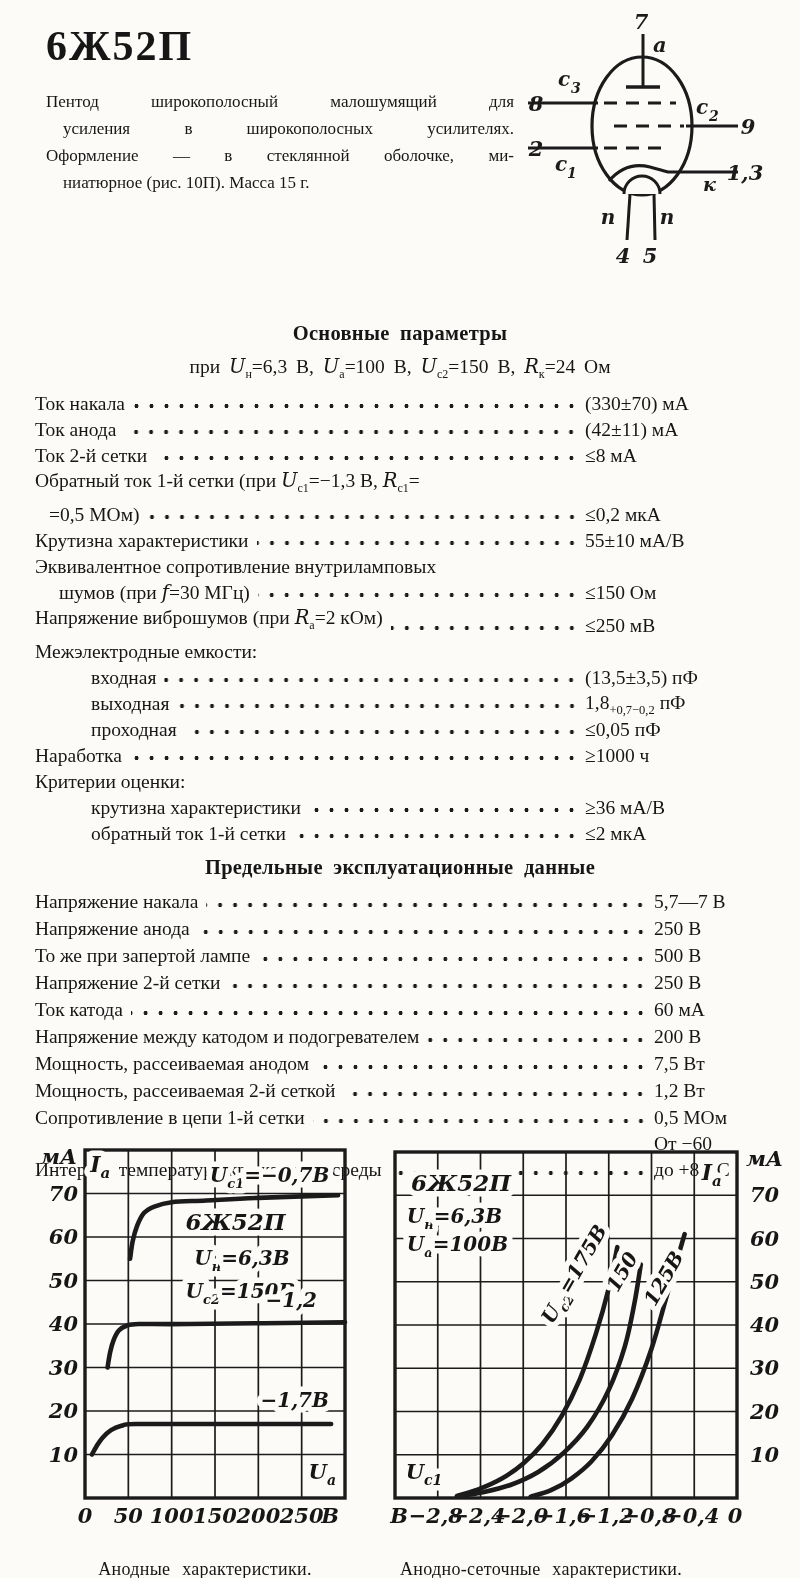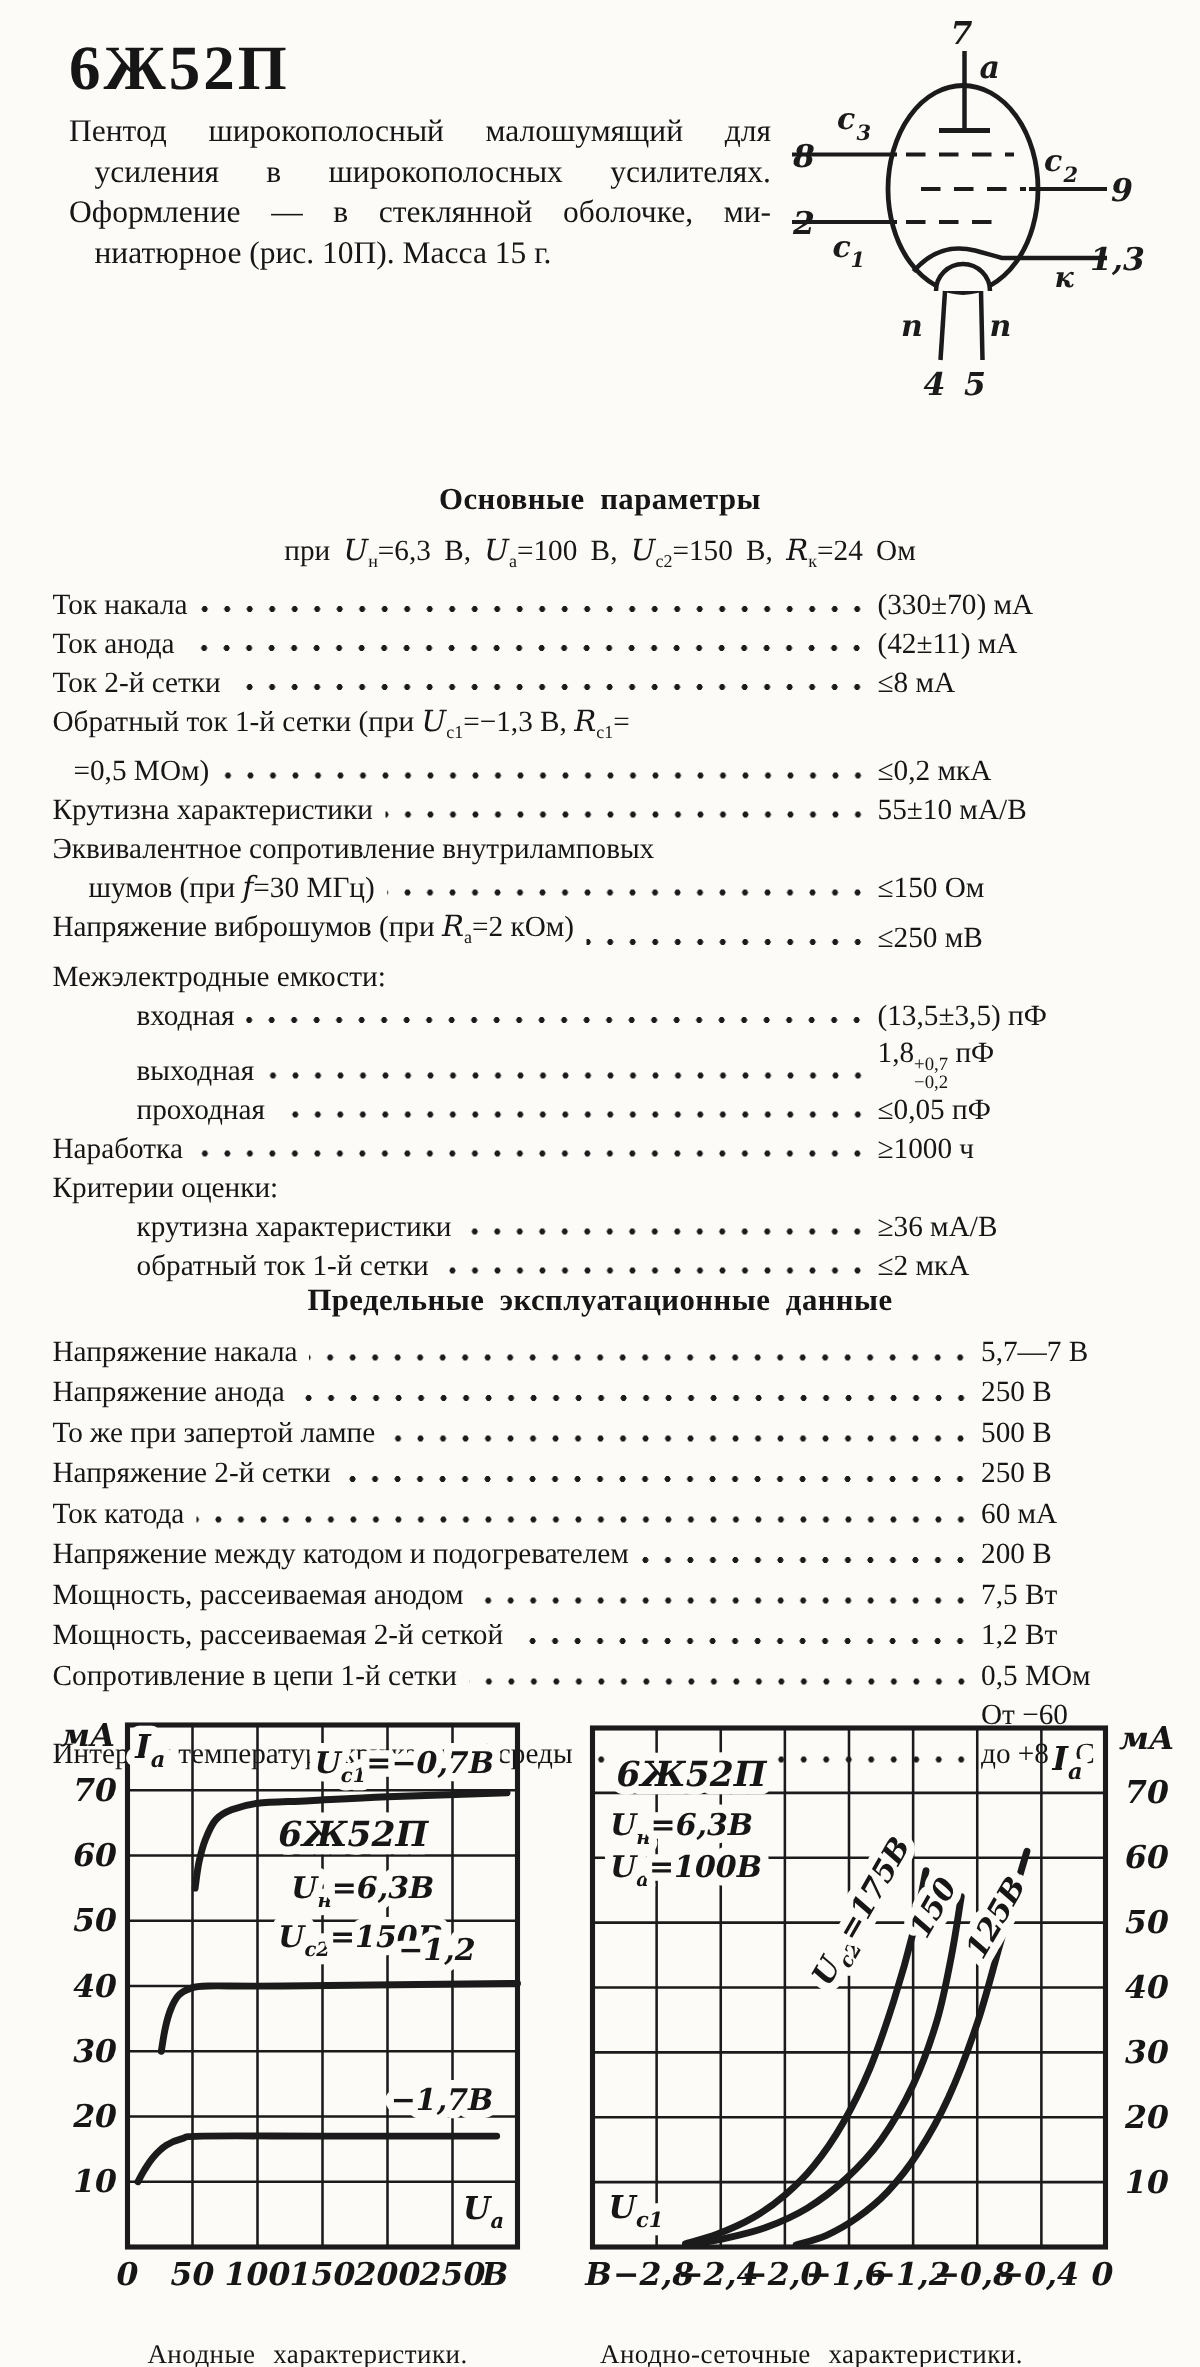--- a/index.html
+++ b/index.html
@@ -1,38 +1,38 @@
 <!DOCTYPE html>
 <html><head>
 <meta charset="utf-8">
 <style>
   html,body{margin:0;padding:0;}
   body{width:800px;font-family:"Liberation Serif",serif;color:#161616;}
   #page{position:relative;width:800px;height:1578px;background:#fcfbf8;overflow:hidden;padding-left:12px;}
   .abs{position:absolute;}
   #title{left:46px;top:22px;font-size:42px;font-weight:bold;letter-spacing:2px;}
-  #descr{left:46px;top:74px;width:468px;font-size:21px;line-height:27px;}
+  #descr{left:46px;top:88px;width:468px;font-size:17px;line-height:27px;}
   #descr .jl{text-align:justify;text-align-last:justify;}
   #descr .ind{padding-left:17px;}
   .sec-head{width:740px;left:30px;text-align:center;font-size:20.5px;font-weight:bold;word-spacing:5px;letter-spacing:.3px;}
   #head1{top:322px;}
   #cond{left:30px;top:355px;width:740px;text-align:center;font-size:19.5px;word-spacing:4px;}
   #cond i, .p-label i{font-family:"DejaVu Serif",serif;}
   sub{font-size:12px;}
   #rows1{left:35px;top:390px;width:737px;}
   #rows2{left:35px;top:888px;width:737px;}
   .p-row{display:flex;align-items:flex-end;min-height:26px;font-size:19.5px;line-height:25px;}
   #rows2 .p-row{min-height:27px;line-height:26px;}
   .p-label{white-space:nowrap;}
   .p-leader{flex:1 1 auto;height:16px;margin:0 6px 2px 8px;
      background-image:radial-gradient(circle at center,#1b1b1b 1.8px,rgba(0,0,0,0) 2.2px);
      background-size:15px 16px;background-repeat:repeat-x;background-position:right center;}
   .p-value{flex:0 0 187px;white-space:nowrap;}
   #rows2 .p-value{flex:0 0 118px;}
-  .supsub{display:inline-flex;flex-direction:column;font-size:12.5px;line-height:12px;vertical-align:-5px;}
+  .supsub{display:inline-flex;flex-direction:row;font-size:12.5px;line-height:12px;vertical-align:-5px;}
   .tube-line{stroke:#1b1b1b;fill:none;}
   #charts{left:0;top:1128px;}
   .caption{font-size:18px;word-spacing:7px;letter-spacing:.3px;margin-top:31px;}
   #cap-left{left:60px;top:1528px;width:290px;text-align:center;}
   #cap-right{left:400px;top:1528px;width:360px;text-align:left;}
 </style>
 </head>
 <body>
 
 <div id="page">

